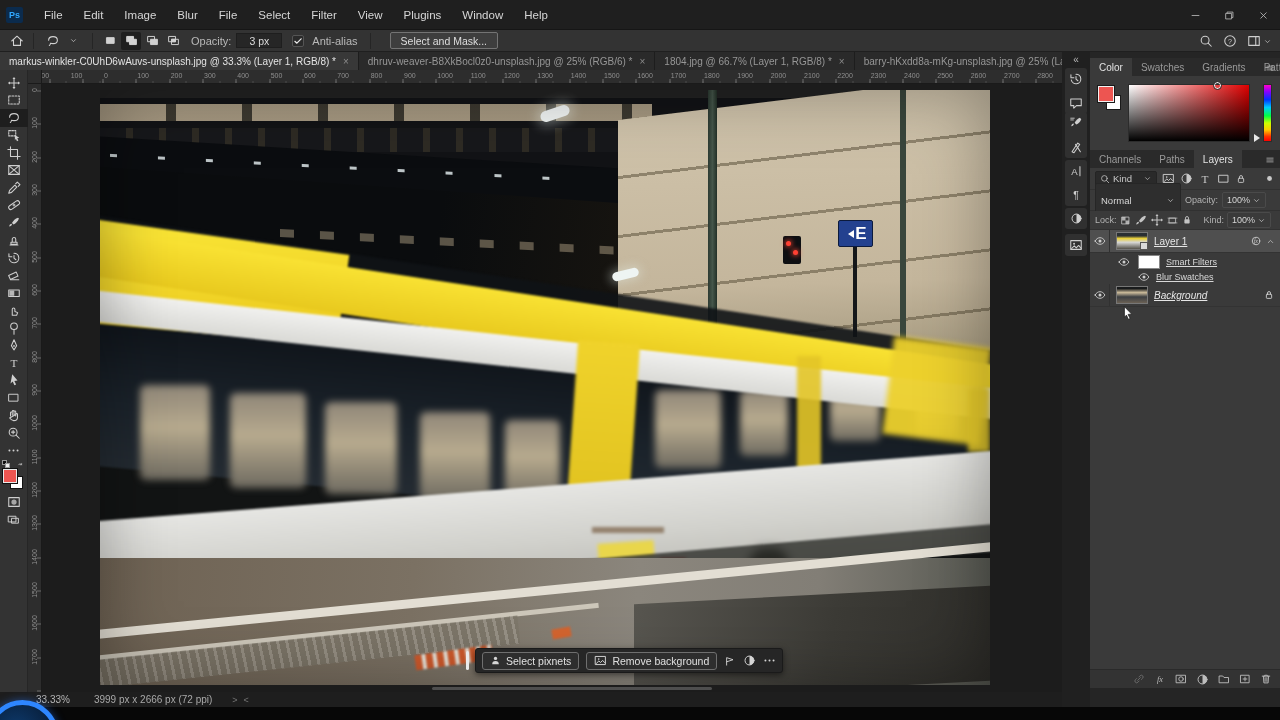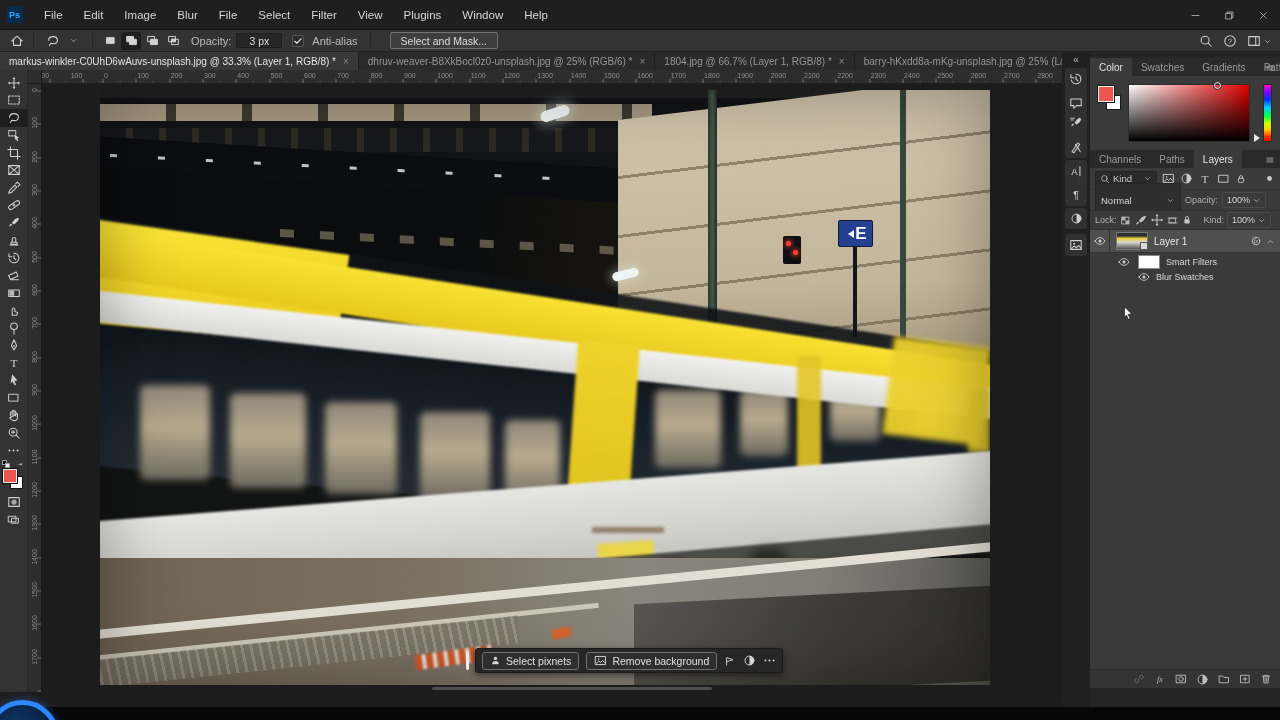--- a/index.html
+++ b/index.html
@@ -155,21 +155,21 @@
   .val-box { height:16px; border:1px solid #4a4a4a; border-radius:2px; color:#d6d6d6; font-size:9px; display:flex; align-items:center; gap:2px; padding:0 4px; }
   .lp-lock { height:19px; padding:0 5px; gap:3px; border-bottom:1px solid #313131; }
   .lock-ico { color:#c4c4c4; display:flex; }
   .layer-row { height:23px; border-bottom:1px solid #333; }
   .layer-row.selected { background:#4f4f4f; }
   .eye-cell { width:20px; height:100%; border-right:1px solid #313131; display:flex; align-items:center; justify-content:center; color:#cfcfcf; }
   .thumb { width:32px; height:18px; margin:0 6px; border:1px solid #777; position:relative; }
   .thumb.l1 { background:linear-gradient(180deg,#2a2f33 18%,#e8cf3a 34%,#d8d8d5 58%,#55524a 100%); }
   .thumb.bgl { background:linear-gradient(180deg,#191b1c 10%,#caba9a 35%,#3c3f42 62%,#6b6155 100%); }
   .so-badge { position:absolute; right:-1px; bottom:-1px; width:8px; height:8px; background:#d9d9d9; border:1px solid #555; }
-  .lname { font-size:10px; color:#e6e6e6; }
+  .lname { font-size:10px; color:#e6e6e6;text-decoration:underline; }
   .lname.it { font-style:italic; }
   .row-right { position:absolute; right:5px; display:flex; align-items:center; gap:4px; color:#cfcfcf; }
   .sub-row { height:17px; }
   .sub-row .lname { font-size:9px; color:#d8d8d8; }
   .mask-thumb { width:22px; height:14px; background:#fff; border:1px solid #888; margin:0 6px; }
   .sub-eye { width:16px; height:13px; display:flex; align-items:center; justify-content:center; color:#cfcfcf; }
   .lp-footer { position:absolute; left:0; bottom:0; width:190px; height:19px; background:#333; border-top:1px solid #2a2a2a; display:flex; align-items:center; justify-content:flex-end; gap:9px; padding-right:8px; color:#bdbdbd; }
   .lp-footer .dim { color:#6f6f6f; }
   .cursor-overlay { position:absolute; z-index:60; }
 
@@ -897,20 +897,38 @@
       <div class="lp-row sub-row" style="height:14px">
         <span style="width:46px"></span>
         <span class="sub-eye">
             <svg width="12" height="12" viewBox="0 0 16 16" fill="none" stroke="currentColor" stroke-width="1.2" stroke-linecap="round" stroke-linejoin="round">
               <path d="M1.5 8C3.1 5.1 5.4 3.6 8 3.6S12.9 5.1 14.5 8C12.9 10.9 10.6 12.4 8 12.4S3.1 10.9 1.5 8z"></path>
               <circle cx="8" cy="8" r="2" fill="currentColor" stroke="none"></circle>
             </svg>
           </span>
         <span class="lname" style="margin-left:4px">Blur Swatches</span>
       </div>
+      <div class="lp-row layer-row">
+        <span class="eye-cell">
+            <svg width="12" height="12" viewBox="0 0 16 16" fill="none" stroke="currentColor" stroke-width="1.2" stroke-linecap="round" stroke-linejoin="round">
+              <path d="M1.5 8C3.1 5.1 5.4 3.6 8 3.6S12.9 5.1 14.5 8C12.9 10.9 10.6 12.4 8 12.4S3.1 10.9 1.5 8z"></path>
+              <circle cx="8" cy="8" r="2" fill="currentColor" stroke="none"></circle>
+            </svg>
+          </span>
+        <span class="thumb bgl"></span>
+        <span class="lname it">Background</span>
+        <span class="row-right">
+          <span>
+              <svg width="12" height="12" viewBox="0 0 16 16" fill="none" stroke="currentColor" stroke-width="1.2" stroke-linecap="round" stroke-linejoin="round">
+                <rect x="4.5" y="7" width="7" height="5.5" rx="1"></rect>
+                <path d="M6 7V5.4a2 2 0 014 0V7"></path>
+              </svg>
+            </span>
+        </span>
+      </div>
 
       <div class="cursor-overlay" style="left:32px;top:156px;">
           <svg width="14" height="14" viewBox="0 0 16 16" fill="none" stroke="currentColor" stroke-width="1.2" stroke-linecap="round" stroke-linejoin="round">
             <path d="M3 1l8 8.2-4.1.4 2.4 4.6-2 1-2.2-4.8L3 12.6z" fill="#fff" stroke="#222" stroke-width=".8"></path>
           </svg>
         </div>
 
       <div class="lp-footer">
         <span class="dim">
             <svg width="12" height="12" viewBox="0 0 16 16" fill="none" stroke="currentColor" stroke-width="1.2" stroke-linecap="round" stroke-linejoin="round">
@@ -948,15 +966,20 @@
         <span>
             <svg width="12" height="12" viewBox="0 0 16 16" fill="none" stroke="currentColor" stroke-width="1.2" stroke-linecap="round" stroke-linejoin="round">
               <path d="M3 4.2h10M6.2 4.2V3h3.6v1.2M4.5 4.2l.7 9h5.6l.7-9"></path>
               <path d="M6.8 6.2v5M9.2 6.2v5"></path>
             </svg>
           </span>
       </div>
     </div>
   </div>
 
+  <div class="statusbar">
+    <span class="sb-zoom">33.33%</span>
+    <span class="sb-doc">3999 px x 2666 px (72 ppi)</span>
+    <span class="sb-arrows"><span>&gt;</span><span>&lt;</span></span>
+  </div>
   <div class="bottom-strip"></div>
 
 </div>
 
 </body></html>

